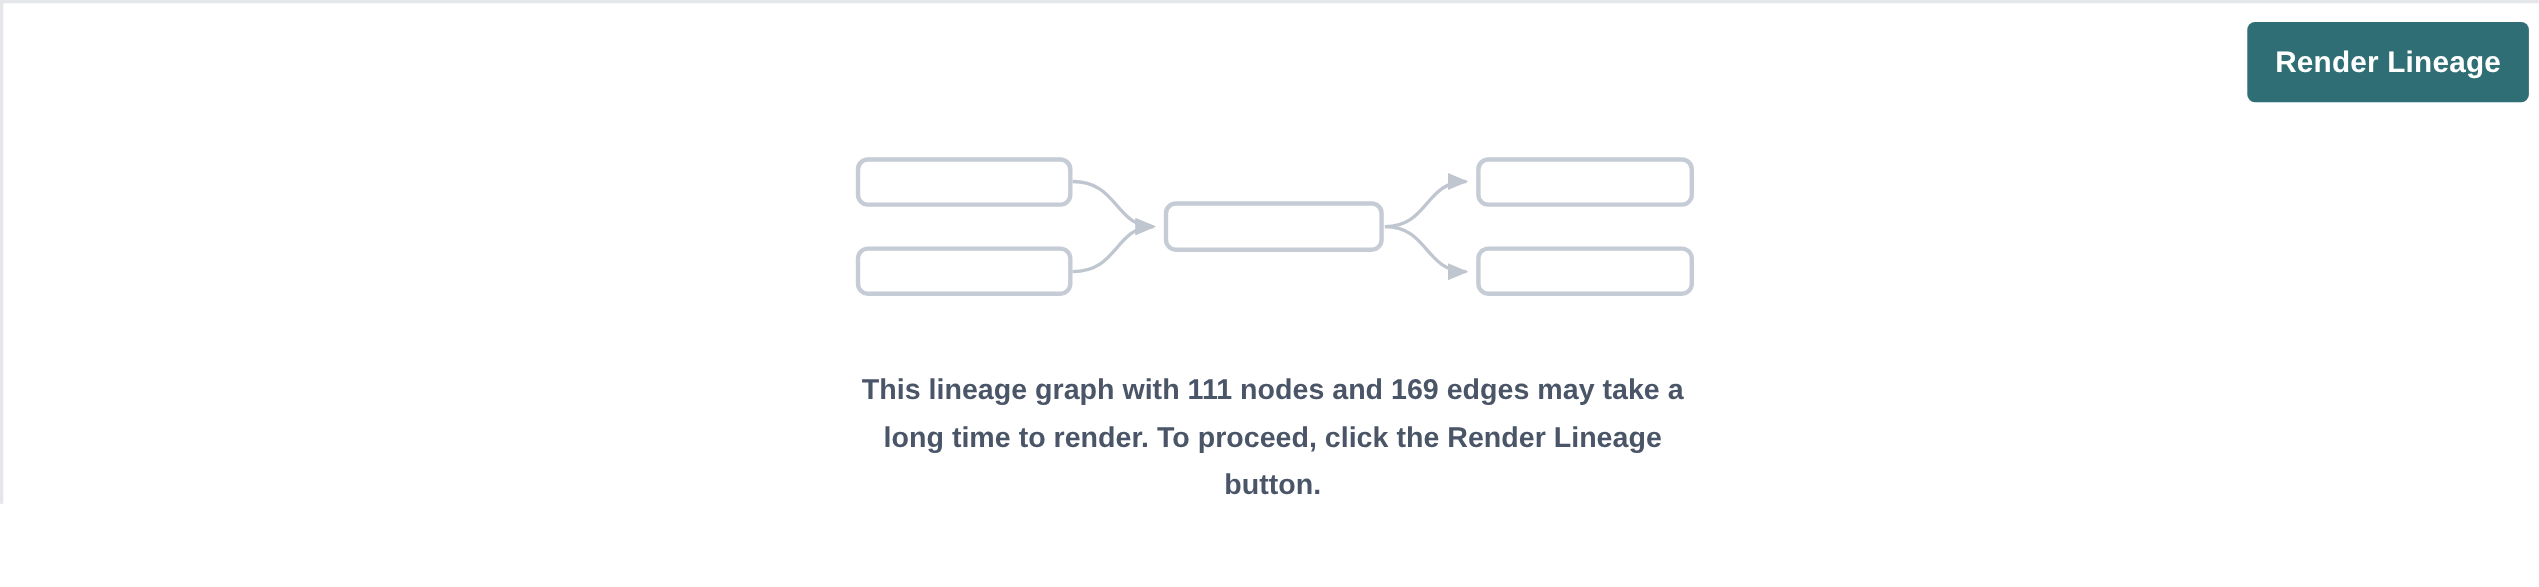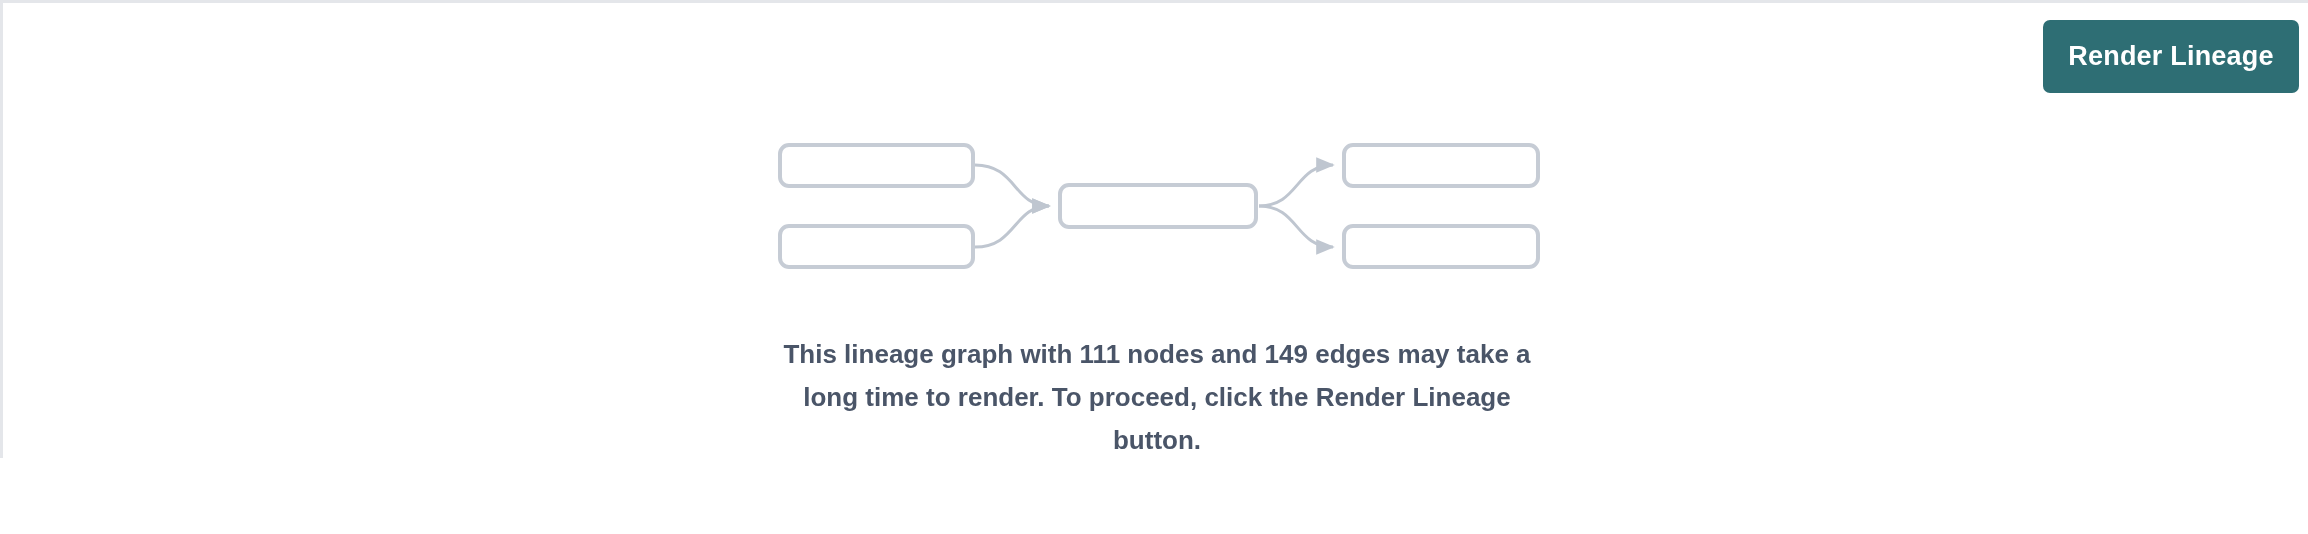--- a/index.html
+++ b/index.html
@@ -114,15 +114,15 @@
     </svg>
 
     <div class="skeleton-node" id="skeleton-node-source-1"></div>
     <div class="skeleton-node" id="skeleton-node-source-2"></div>
     <div class="skeleton-node" id="skeleton-node-center"></div>
     <div class="skeleton-node" id="skeleton-node-target-1"></div>
     <div class="skeleton-node" id="skeleton-node-target-2"></div>
 
   </div>
 
-  <div id="lineage-notice">This lineage graph with 111 nodes and 149 edges may take a long time to render. To proceed, click the Render Lineage button.</div>
+  <div id="lineage-notice">This lineage graph with 111 nodes and 169 edges may take a long time to render. To proceed, click the Render Lineage button.</div>
 
 </div>
 
 </body></html>

